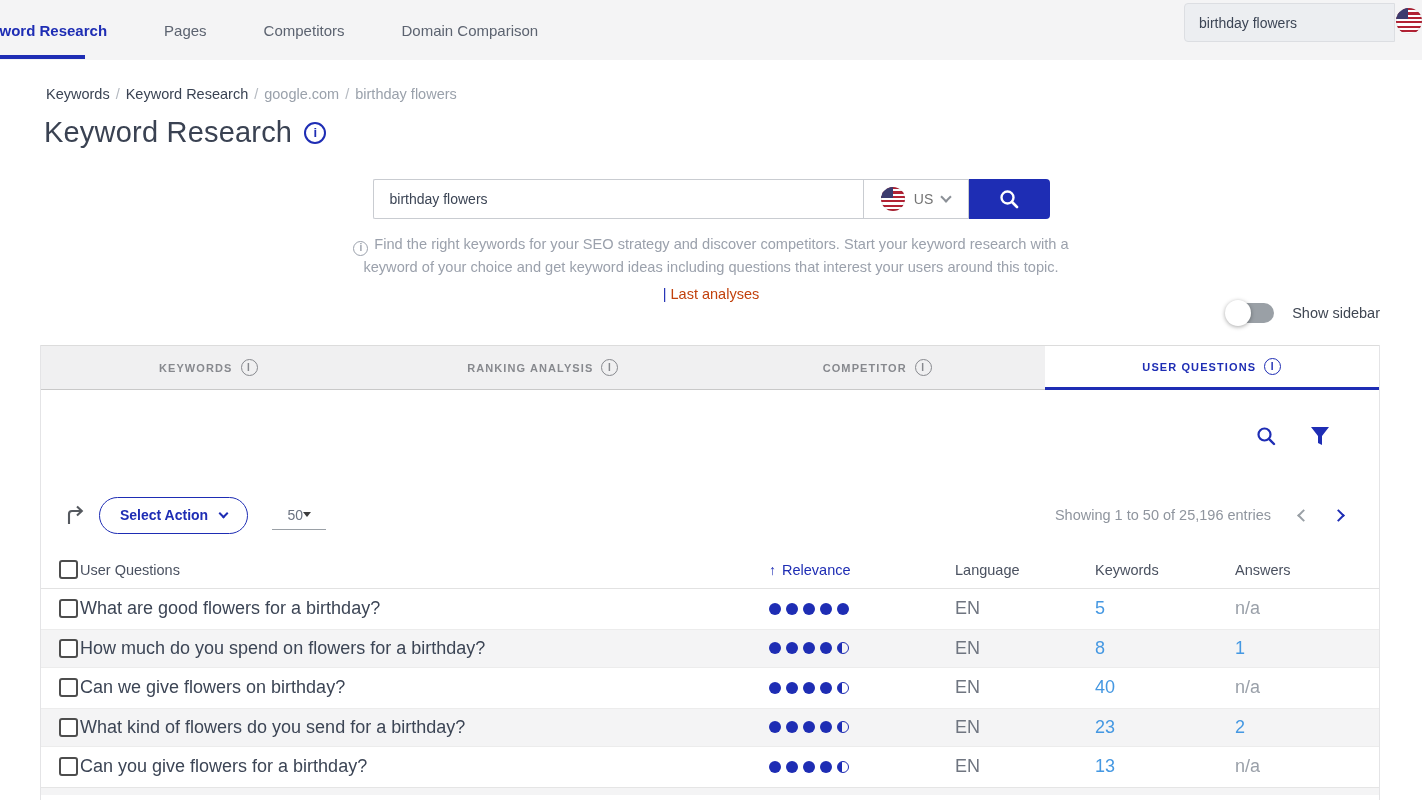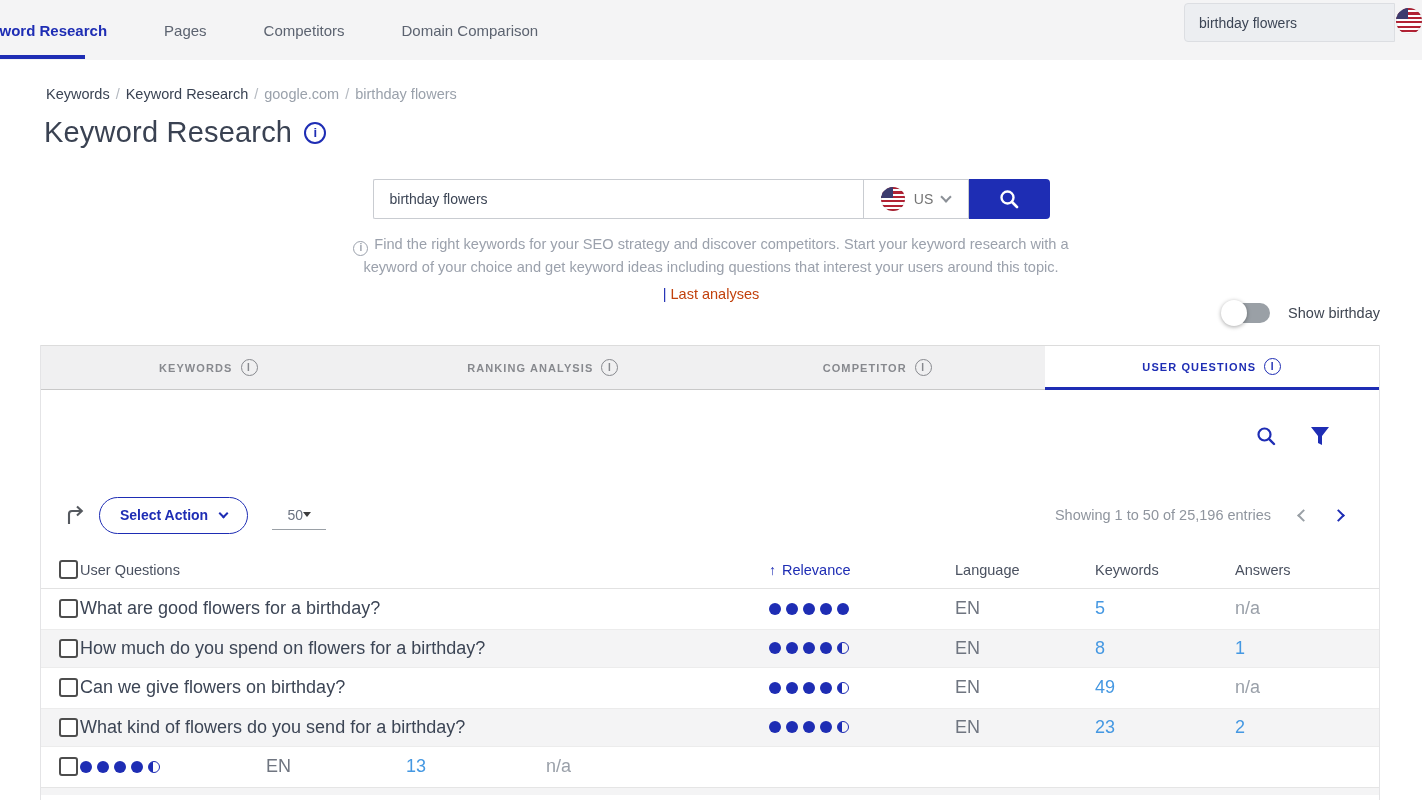--- a/index.html
+++ b/index.html
@@ -197,21 +197,21 @@
   <span>keyword of your choice and get keyword ideas including questions that interest your users around this topic.</span>
 </p>
 <div class="last-analyses">
   <span class="pipe">|</span><a>Last analyses</a>
 </div>
 
 <div class="toggle-row">
   <span class="toggle">
       <span class="knob"></span>
     </span>
-  <span class="toggle-label">Show birthday</span>
+  <span class="toggle-label">Show sidebar</span>
 </div>
 
 <div class="panel">
   <div class="tabs">
     <div class="tab">
       <span>KEYWORDS</span>
         <span class="info-icon tab-i">i</span>
     </div>
     <div class="tab">
       <span>RANKING ANALYSIS</span>
@@ -320,21 +320,21 @@
         </span>
     <span class="col-q">Can we give flowers on birthday?</span>
     <span class="col-rel">
           <span class="dot full"></span>
           <span class="dot full"></span>
           <span class="dot full"></span>
           <span class="dot full"></span>
           <span class="dot half"></span>
         </span>
     <span class="col-lang">EN</span>
-    <span class="col-kw"><a class="num-link">49</a></span>
+    <span class="col-kw"><a class="num-link">40</a></span>
     <span class="col-ans"><span class="na">n/a</span></span>
   </div>
 
   <div class="trow">
     <span class="col-cb">
           <span class="cb"></span>
         </span>
     <span class="col-q">What kind of flowers do you send for a birthday?</span>
     <span class="col-rel">
           <span class="dot full"></span>
@@ -345,20 +345,21 @@
         </span>
     <span class="col-lang">EN</span>
     <span class="col-kw"><a class="num-link">23</a></span>
     <span class="col-ans"><a class="num-link">2</a></span>
   </div>
 
   <div class="trow">
     <span class="col-cb">
           <span class="cb"></span>
         </span>
+    <span class="col-q">Can you give flowers for a birthday?</span>
     <span class="col-rel">
           <span class="dot full"></span>
           <span class="dot full"></span>
           <span class="dot full"></span>
           <span class="dot full"></span>
           <span class="dot half"></span>
         </span>
     <span class="col-lang">EN</span>
     <span class="col-kw"><a class="num-link">13</a></span>
     <span class="col-ans"><span class="na">n/a</span></span>

